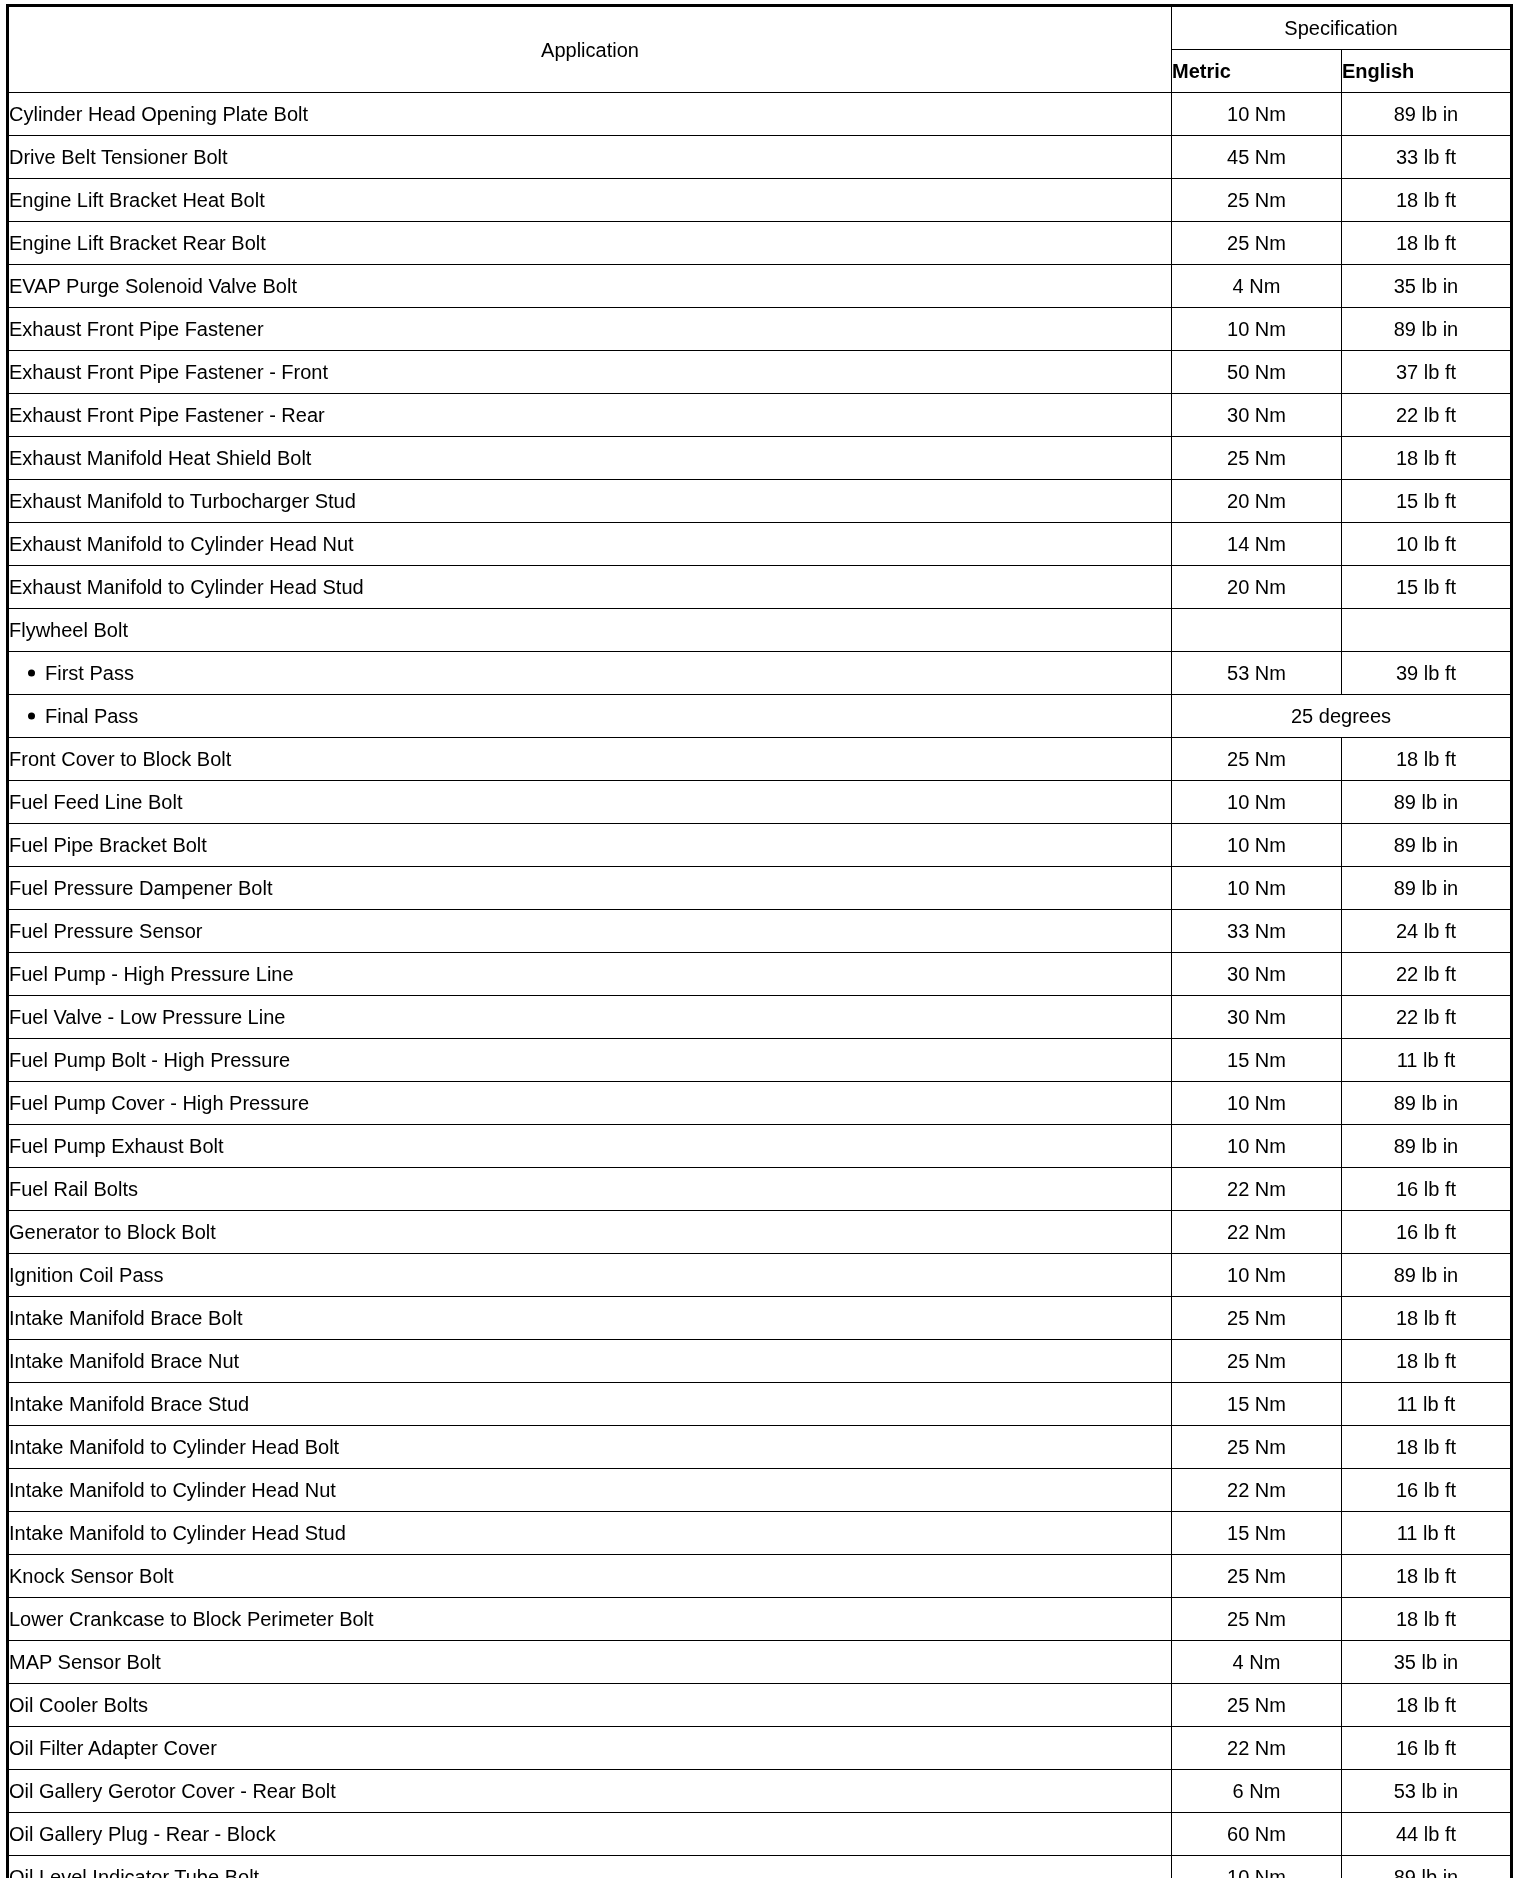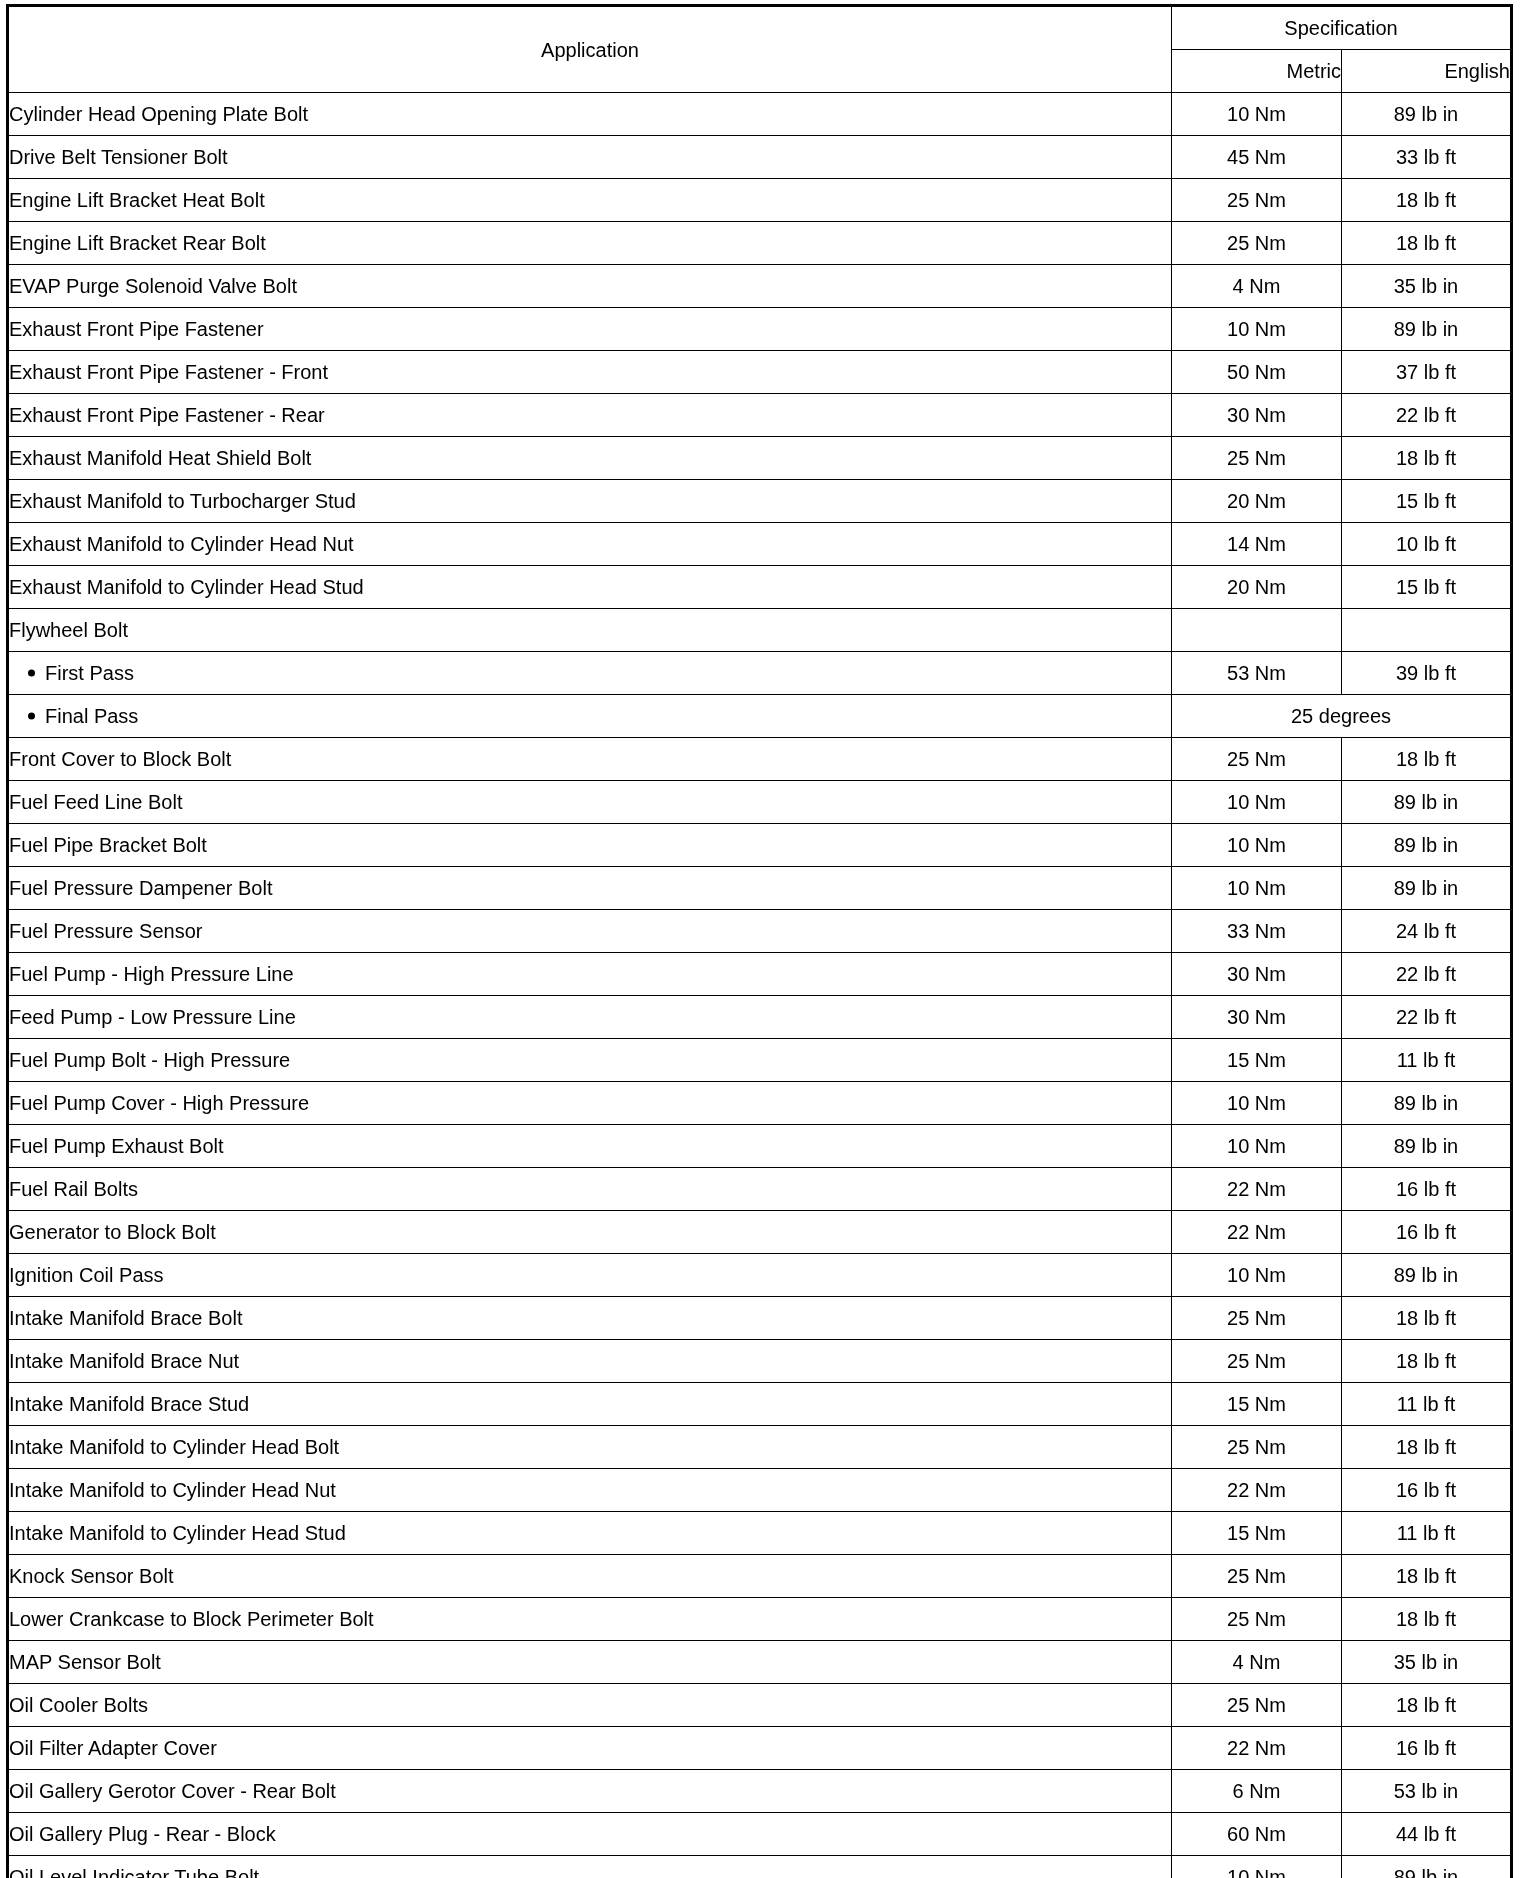--- a/index.html
+++ b/index.html
@@ -42,22 +42,22 @@
     font-weight: normal;
     font-size: 21px;
     height: 34px;
   }
   .hdr-app {
     text-align: center;
     font-weight: normal;
     font-size: 21px;
   }
   .hdr-sub {
-    text-align: right;
-    font-weight: normal;
+    text-align: left;
+    font-weight: bold;
     font-size: 21px;
     height: 34px;
   }
   .app-cell {
     text-align: left;
     padding-left: 9px;
   }
   .val-cell {
     text-align: center;
   }
@@ -199,21 +199,21 @@
           <td class="app-cell"><span>Fuel Pressure Sensor</span></td>
           <td class="val-cell">33 Nm</td>
           <td class="val-cell">24 lb ft</td>
         </tr>
         <tr>
           <td class="app-cell"><span>Fuel Pump - High Pressure Line</span></td>
           <td class="val-cell">30 Nm</td>
           <td class="val-cell">22 lb ft</td>
         </tr>
         <tr>
-          <td class="app-cell"><span>Feed Pump - Low Pressure Line</span></td>
+          <td class="app-cell"><span>Fuel Valve - Low Pressure Line</span></td>
           <td class="val-cell">30 Nm</td>
           <td class="val-cell">22 lb ft</td>
         </tr>
         <tr>
           <td class="app-cell"><span>Fuel Pump Bolt - High Pressure</span></td>
           <td class="val-cell">15 Nm</td>
           <td class="val-cell">11 lb ft</td>
         </tr>
         <tr>
           <td class="app-cell"><span>Fuel Pump Cover - High Pressure</span></td>

